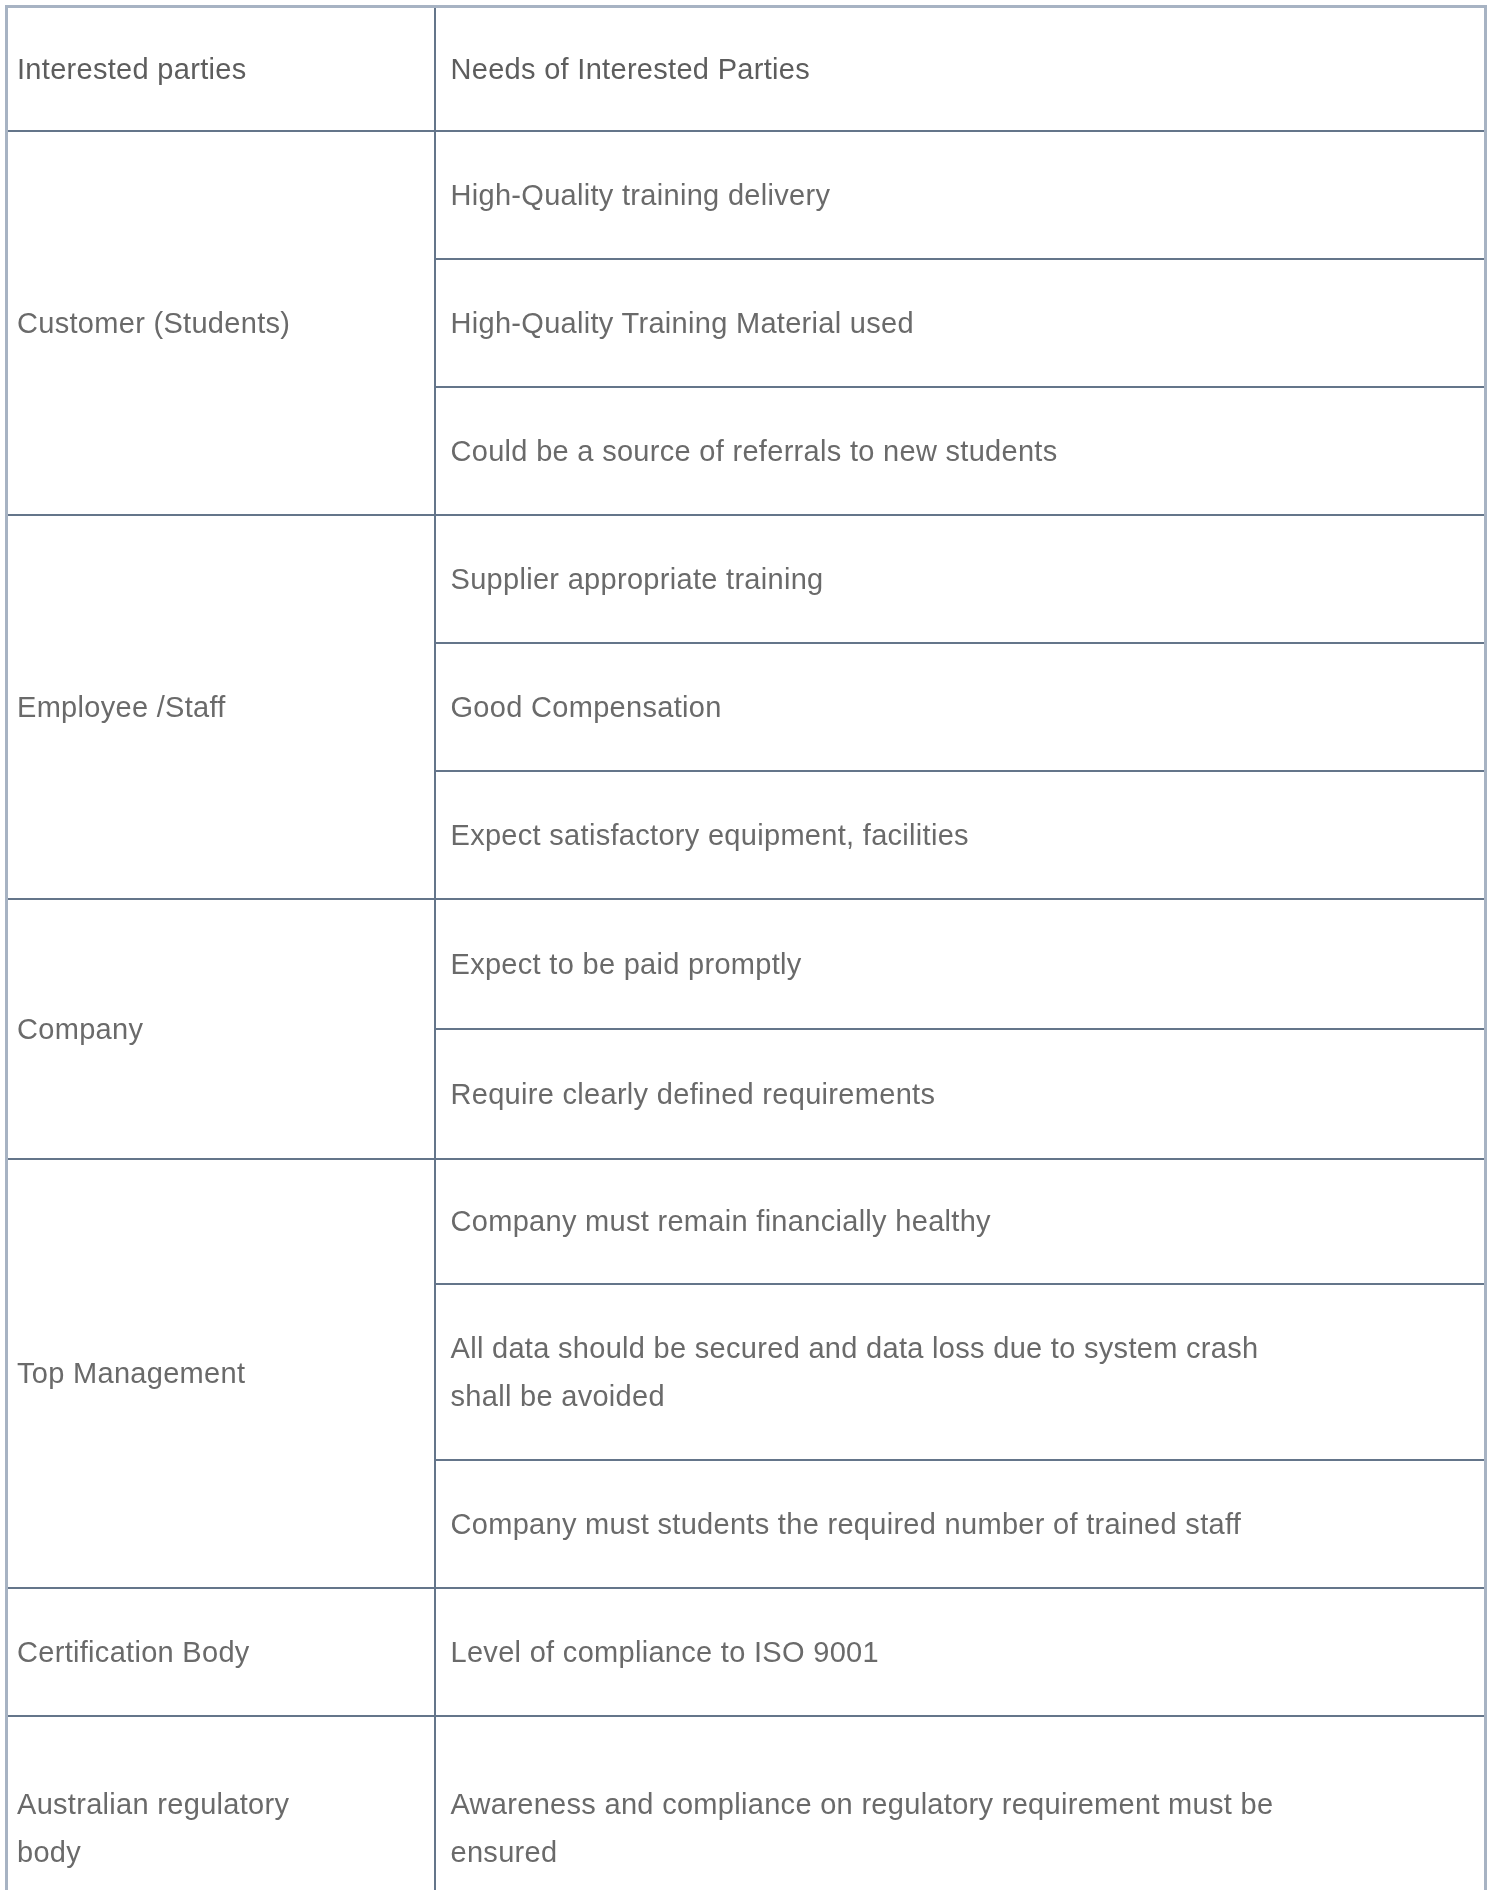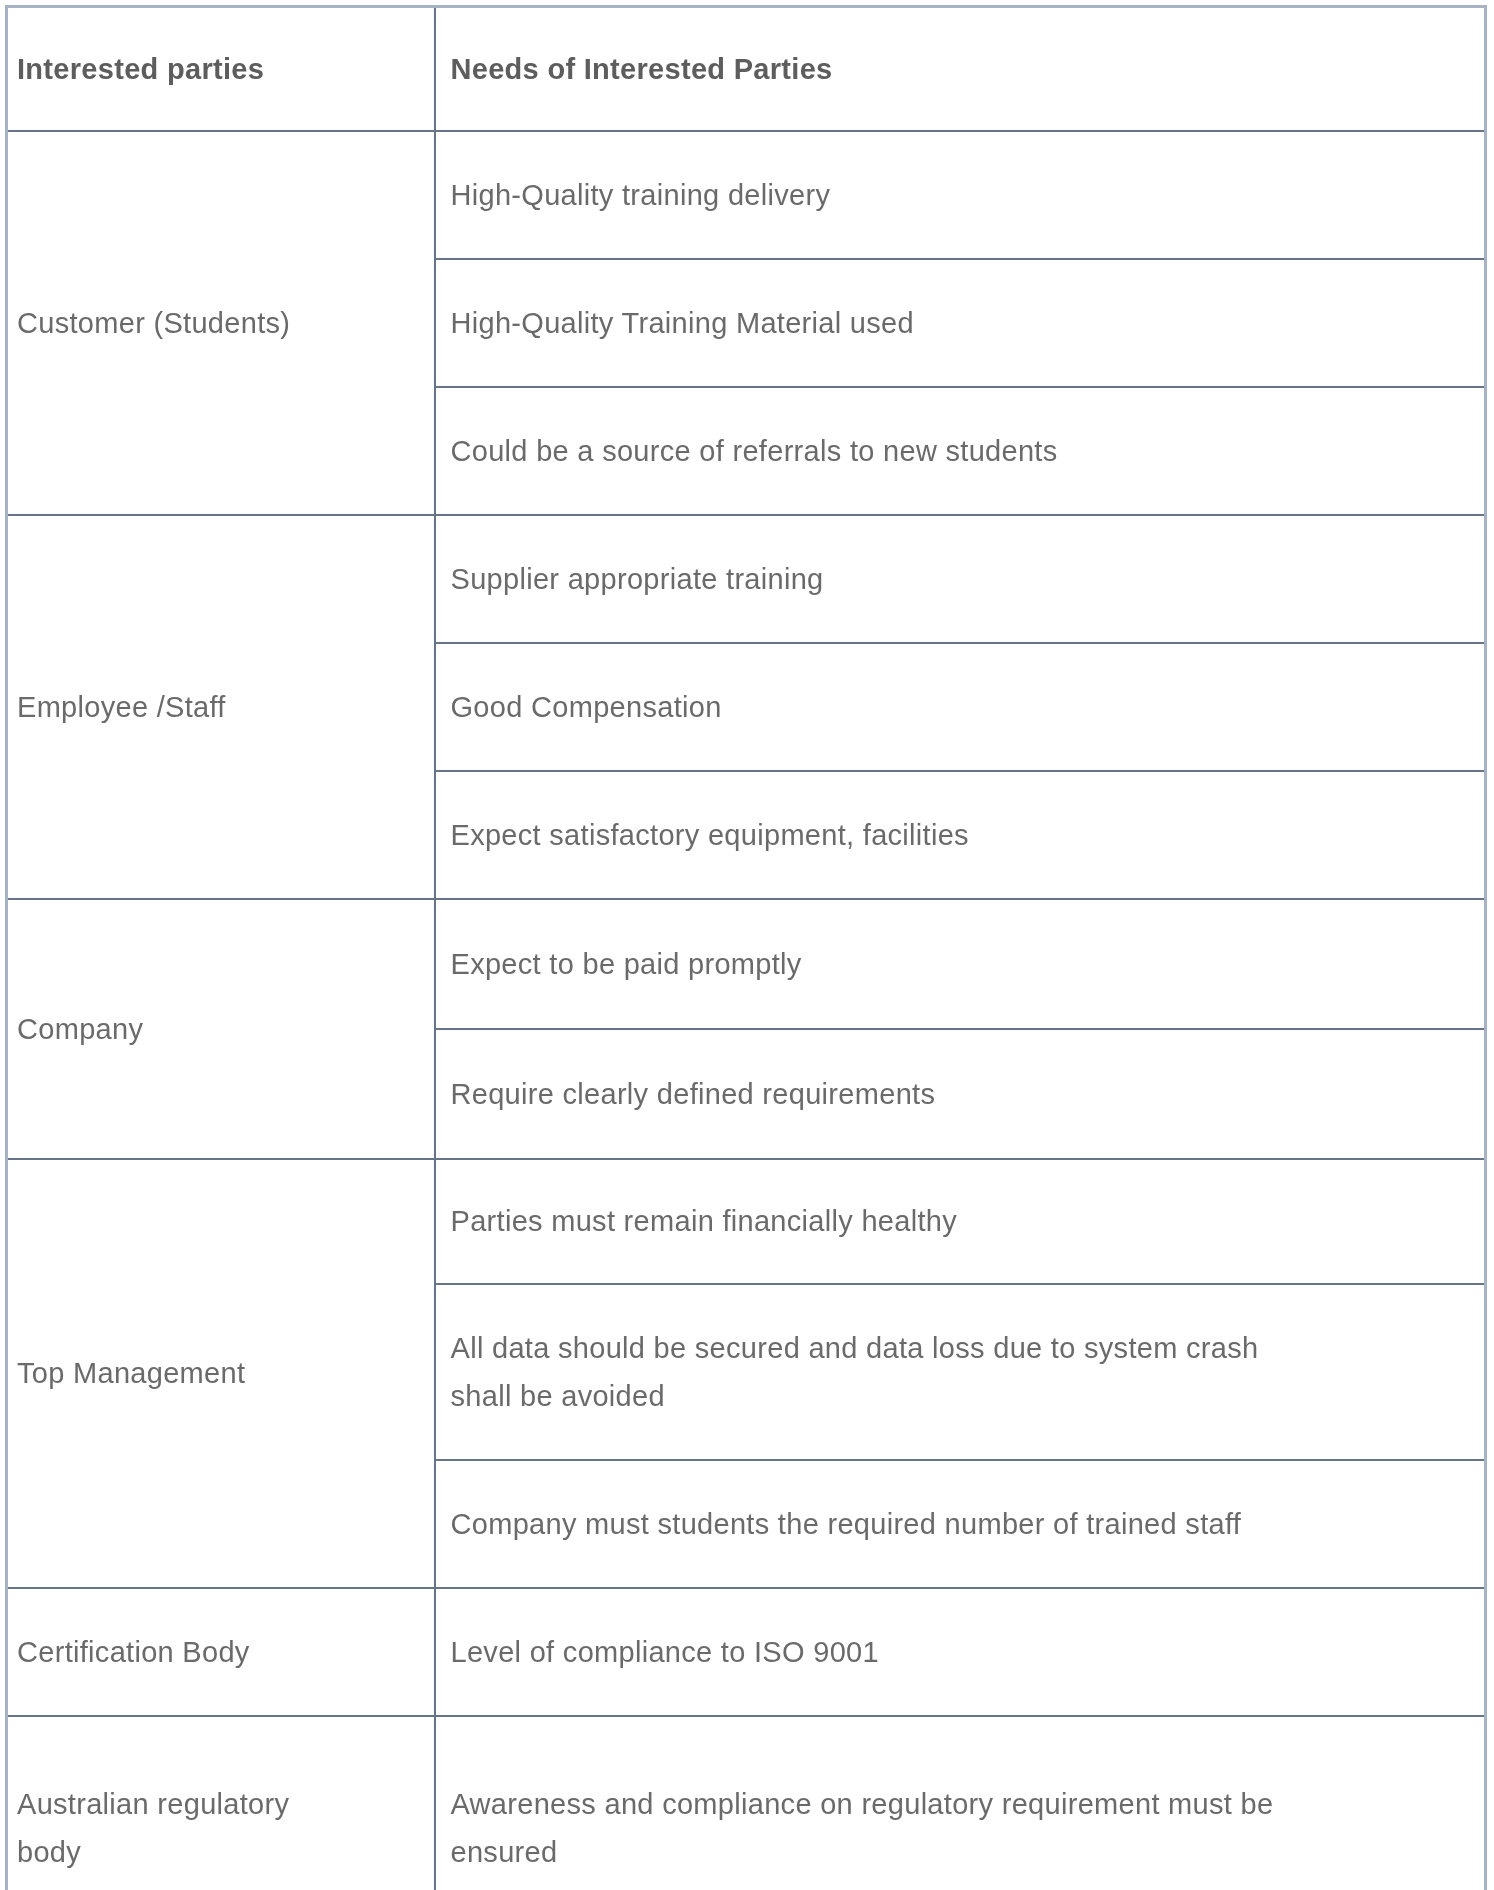--- a/index.html
+++ b/index.html
@@ -30,21 +30,21 @@
     text-align: left;
     font-size: 29px;
     line-height: 48px;
     letter-spacing: 0.3px;
     color: var(--body-text, #6a6a6a);
     white-space: pre-line;
     overflow: hidden;
     padding: 0 14px 0 15px;
   }
   th {
-    font-weight: bold;
+    font-weight: normal;
     color: var(--header-text, #5d5d5d);
   }
   th.party-col, td.party-cell { padding-left: 9px; }
   tr.row-header    { height: 124px; }
   tr.row-std       { height: 128px; }
   tr.row-supplier  { height: 130px; }
   tr.row-topmgmt-1 { height: 125px; }
   tr.row-tall      { height: 176px; border-radius: 29px; }
   tr.row-last      { height: 225px; }
 </style>
@@ -89,21 +89,21 @@
     <tr class="row-supplier">
       <td class="party-cell" rowspan="2">Company</td>
       <td>Expect to be paid promptly</td>
     </tr>
     <tr class="row-supplier">
       <td>Require clearly defined requirements</td>
     </tr>
 
     <tr class="row-topmgmt-1">
       <td class="party-cell" rowspan="3">Top Management</td>
-      <td>Parties must remain financially healthy</td>
+      <td>Company must remain financially healthy</td>
     </tr>
     <tr class="row-tall">
       <td>All data should be secured and data loss due to system crash
 shall be avoided</td>
     </tr>
     <tr class="row-std">
       <td>Company must students the required number of trained staff</td>
     </tr>
 
     <tr class="row-std">

